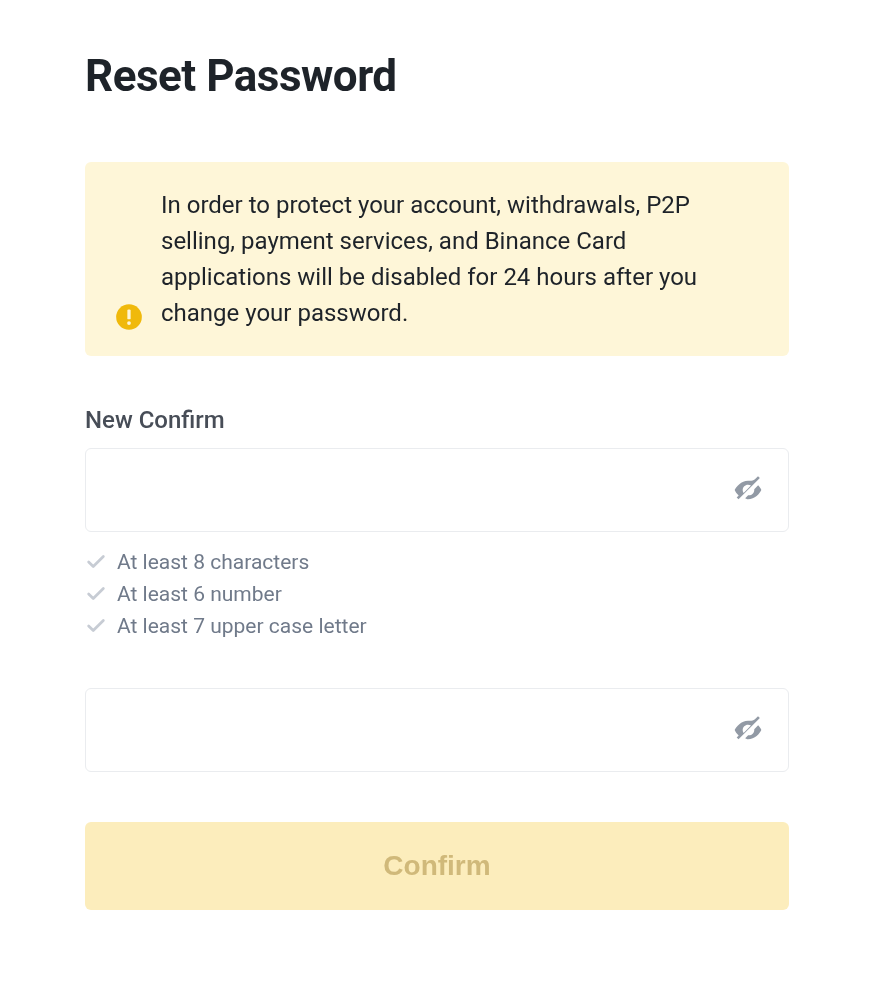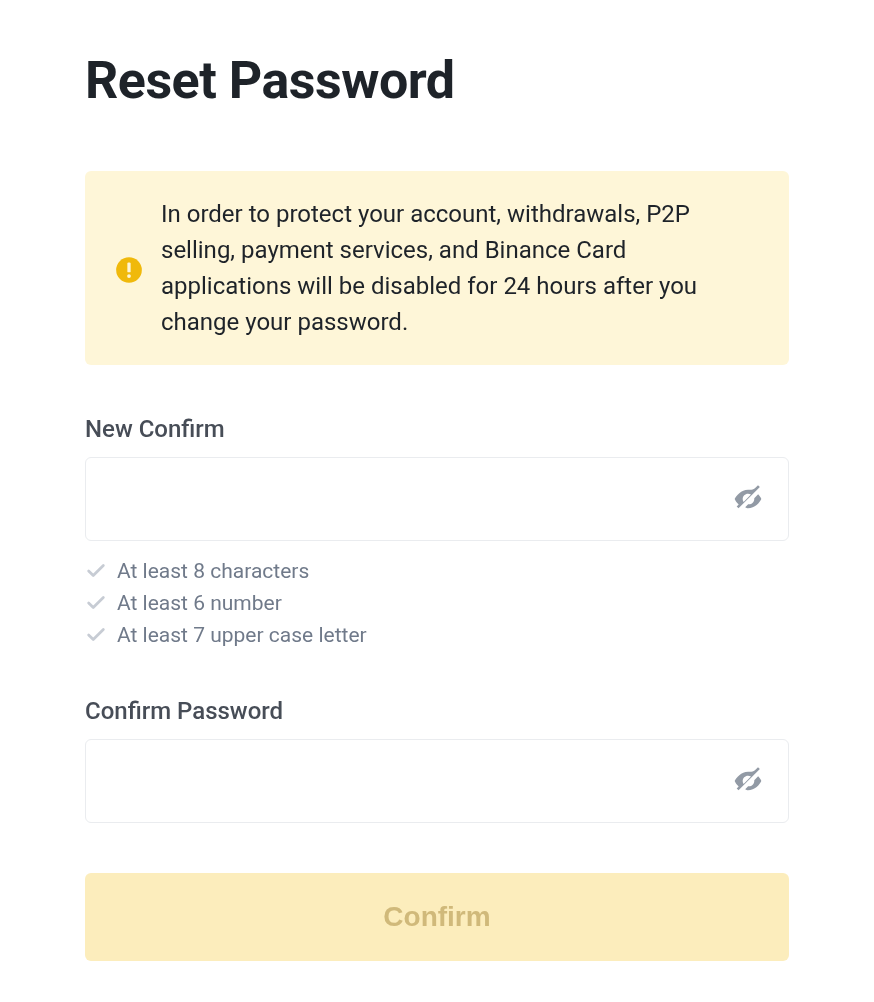--- a/index.html
+++ b/index.html
@@ -8,32 +8,32 @@
       padding: 0;
     }
     body {
       font-family: -apple-system, BlinkMacSystemFont, "Segoe UI", Roboto, Helvetica, Arial, sans-serif;
       background: #ffffff;
       width: 874px;
       height: 1002px;
       padding: 50px 85px;
     }
     .page-title {
-      font-size: 52px;
+      font-size: 44px;
       font-weight: 700;
       color: #1e2329;
       margin-bottom: 60px;
       letter-spacing: -0.5px;
     }
     .warning-banner {
       background: #fef6d8;
       border-radius: 6px;
       padding: 25px 30px;
       display: flex;
-      align-items: center;
+      align-items: flex-end;
       gap: 18px;
       margin-bottom: 50px;
     }
     .warning-icon {
       flex-shrink: 0;
       width: 28px;
       height: 28px;
       margin-top: 4px;
     }
     .warning-text {
@@ -161,21 +161,20 @@
         <svg viewBox="0 0 24 24" fill="none" stroke="currentColor" stroke-width="3" stroke-linecap="round" stroke-linejoin="round">
           <polyline points="4 12 9 17 20 6"></polyline>
         </svg>
       </span>
       <span class="req-text">At least 7 upper case letter</span>
     </div>
   </div>
 </div>
 
 <div class="confirm-field">
-  <div class="field-label">Confirm Password</div>
   <div class="input-wrapper">
     <input type="password" class="password-input" value="" style="">
     <span class="eye-icon">
       <svg viewBox="0 0 24 24" fill="currentColor">
         <path d="M12 5c-5 0-9 4.5-10 7 0.5 1.2 1.5 2.8 3 4.1l-1.5 1.5 1.4 1.4 16-16-1.4-1.4-2.3 2.3C15.6 5.3 13.8 5 12 5zm0 3c0.8 0 1.6 0.2 2.2 0.7L8.7 14.2C8.2 13.6 8 12.8 8 12c0-2.2 1.8-4 4-4z"></path>
         <path d="M12 19c5 0 9-4.5 10-7-0.4-1-1.2-2.3-2.4-3.5l-2.9 2.9c0 0.2 0 0.4 0 0.6 0 2.2-1.8 4-4 4-0.2 0-0.4 0-0.6 0l-2.2 2.2C10.8 18.8 11.4 19 12 19z"></path>
       </svg>
     </span>
   </div>
 </div>

